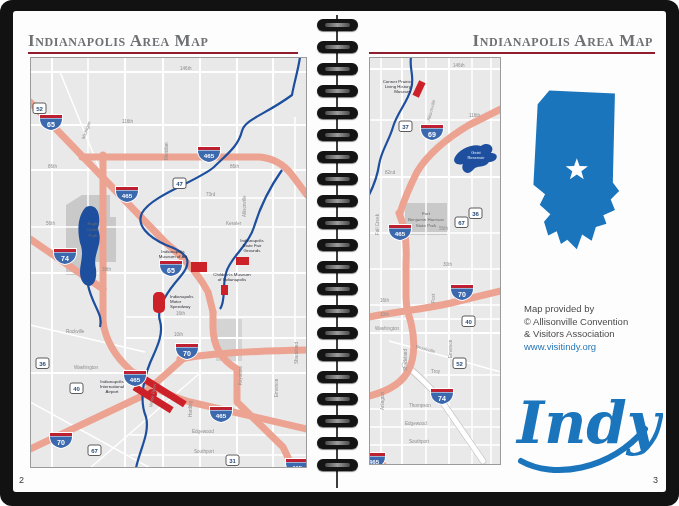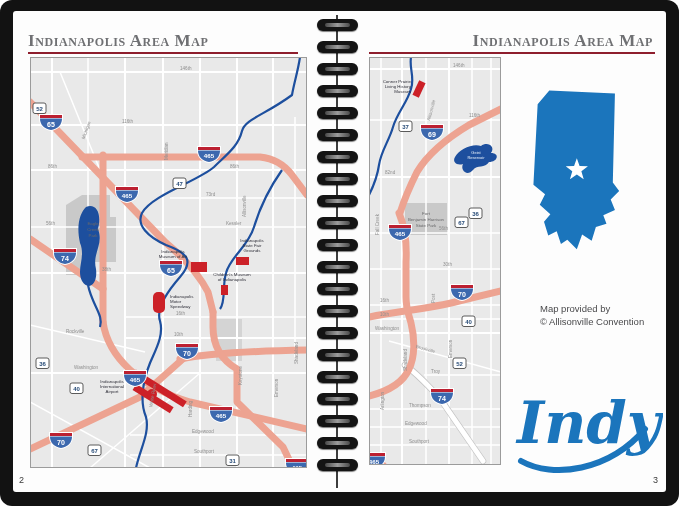--- a/index.html
+++ b/index.html
@@ -29,21 +29,21 @@
   
   .binding{position:absolute;left:304px;top:0;width:41px;height:481px;}
   .wire-line{position:absolute;left:19px;top:4px;bottom:4px;width:2px;background:#3d3d3d;}
   .loop{position:absolute;left:0;width:41px;height:12px;background:#141414;
         border-radius:6px;box-shadow:0 1px 1px rgba(0,0,0,.5);}
   .loop::after{content:"";position:absolute;left:8px;right:8px;top:4px;height:4px;
         background:linear-gradient(90deg,#4a4a4a,#9b9b9b,#4a4a4a);border-radius:2px;}
 
   
   .indiana{position:absolute;left:508px;top:72px;width:118px;height:180px;}
-  .credit{position:absolute;left:511px;top:292px;font-size:9.5px;color:#4a4a4c;line-height:1.32;margin-left:16px;}
+  .credit{position:absolute;left:511px;top:292px;font-size:9.5px;color:#4a4a4c;line-height:1.32;}
   .credit .link{color:#2878b8;}
   .visit{position:absolute;left:517px;top:355px;font-size:17px;letter-spacing:7px;
          color:#a6b0bb;font-weight:bold;}
   .indy-svg{position:absolute;left:498px;top:370px;width:152px;height:104px;}
 
   
   .map-bg{fill:#e9e9e9;}
   .frame{fill:none;stroke:#9b9b9b;stroke-width:1;}
   .park{fill:#c9c9c9;}
   .dtown{fill:#d4d4d4;}
@@ -417,20 +417,22 @@
     </svg>
 
     <svg class="indiana" viewBox="0 0 110 170" xmlns="http://www.w3.org/2000/svg">
       <path class="in-state" d="M15,20 L26,7 L88,10 L86,94 L92,102 L84,110 L88,120 L77,125 L80,133 L70,136 L66,149 L57,143 L52,157 L43,148 L37,152 L33,140 L25,144 L21,131 L27,124 L17,115 L22,105 L11,96 Z"></path>
       <polygon class="star" points="52,71 54.6,78.4 62.5,78.6 56.3,83.4 58.5,90.9 52,86.5 45.5,90.9 47.7,83.4 41.5,78.6 49.4,78.4"></polygon>
     </svg>
 
     <div class="credit">
       <div>Map provided by</div>
       <div>© Allisonville Convention</div>
+      <div>&amp; Visitors Association</div>
+      <div class="link">www.visitindy.org</div>
     </div>
 
     <svg class="indy-svg" viewBox="0 0 152 104" xmlns="http://www.w3.org/2000/svg">
       <text class="indy-word" x="6" y="62">Indy</text>
       <path class="swoosh" d="M10,80 C42,98 98,90 134,48"></path>
     </svg>
 
     <div class="pagenum num-right">3</div>
 
     <div class="binding">

